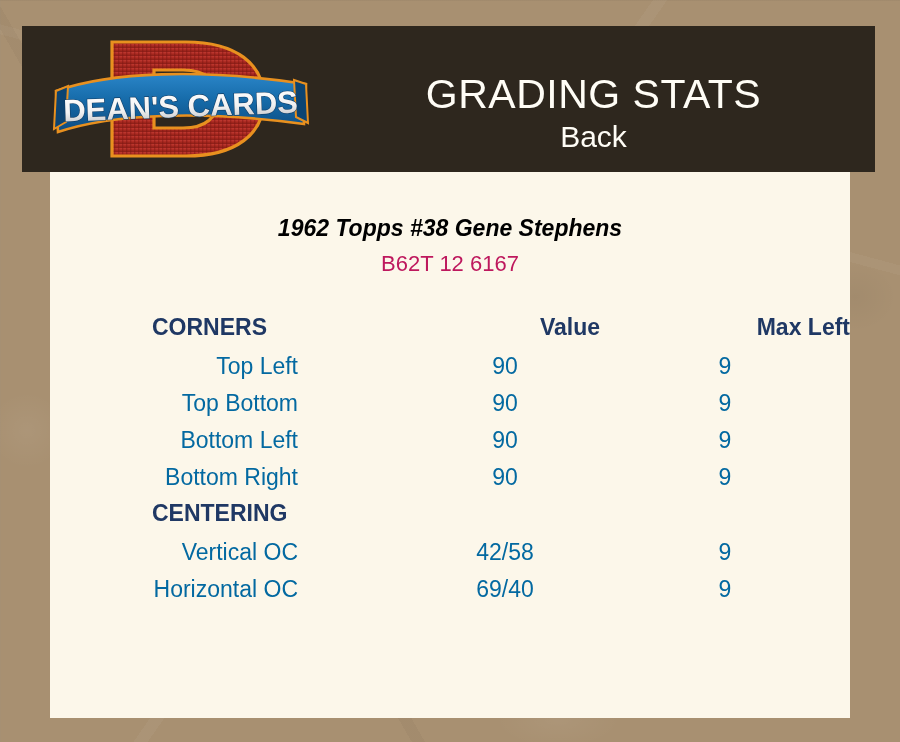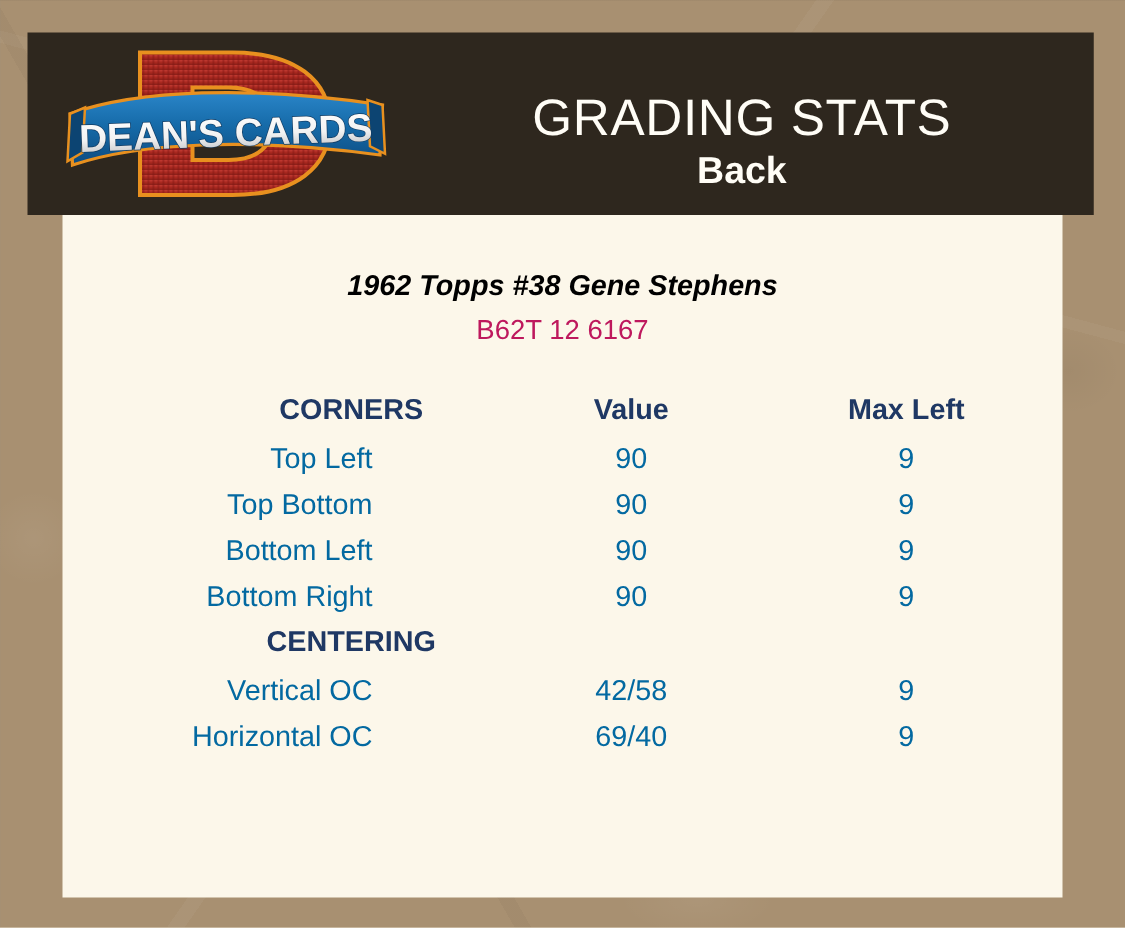--- a/index.html
+++ b/index.html
@@ -82,21 +82,21 @@
     font-size: 41px;
     line-height: 48px;
     font-weight: 400;
     letter-spacing: 0.5px;
     white-space: nowrap;
   }
   #header-subtitle {
     color: #fffdf6;
     font-size: 30px;
     line-height: 38px;
-    font-weight: 700;
+    font-weight: 400;
     margin-top: 0;
     white-space: nowrap;
   }
 
   
   #content-panel {
     position: absolute;
     left: 50px;
     top: 172px;
     width: 800px;
@@ -138,24 +138,24 @@
   #stats-table col.c-grade  { width: 250px; }
 
   #stats-table th {
     font-size: 23px;
     font-weight: bold;
     padding: 0 0 3px 0;
     line-height: 35px;
     color: #1f3864;
   }
   .th-section {
-    text-align: center;
+    text-align: left;
     padding-left: 102px !important;
   }
-  .th-value, .th-grade { text-align: center; margin-top: 36px; }
+  .th-value, .th-grade { text-align: right; margin-top: 36px; }
 
   #stats-table td {
     font-size: 23px;
     font-weight: 400;
     line-height: 35px;
     color: #0369a1;
   }
   .td-label {
     text-align: right;
     padding-right: 112px;

